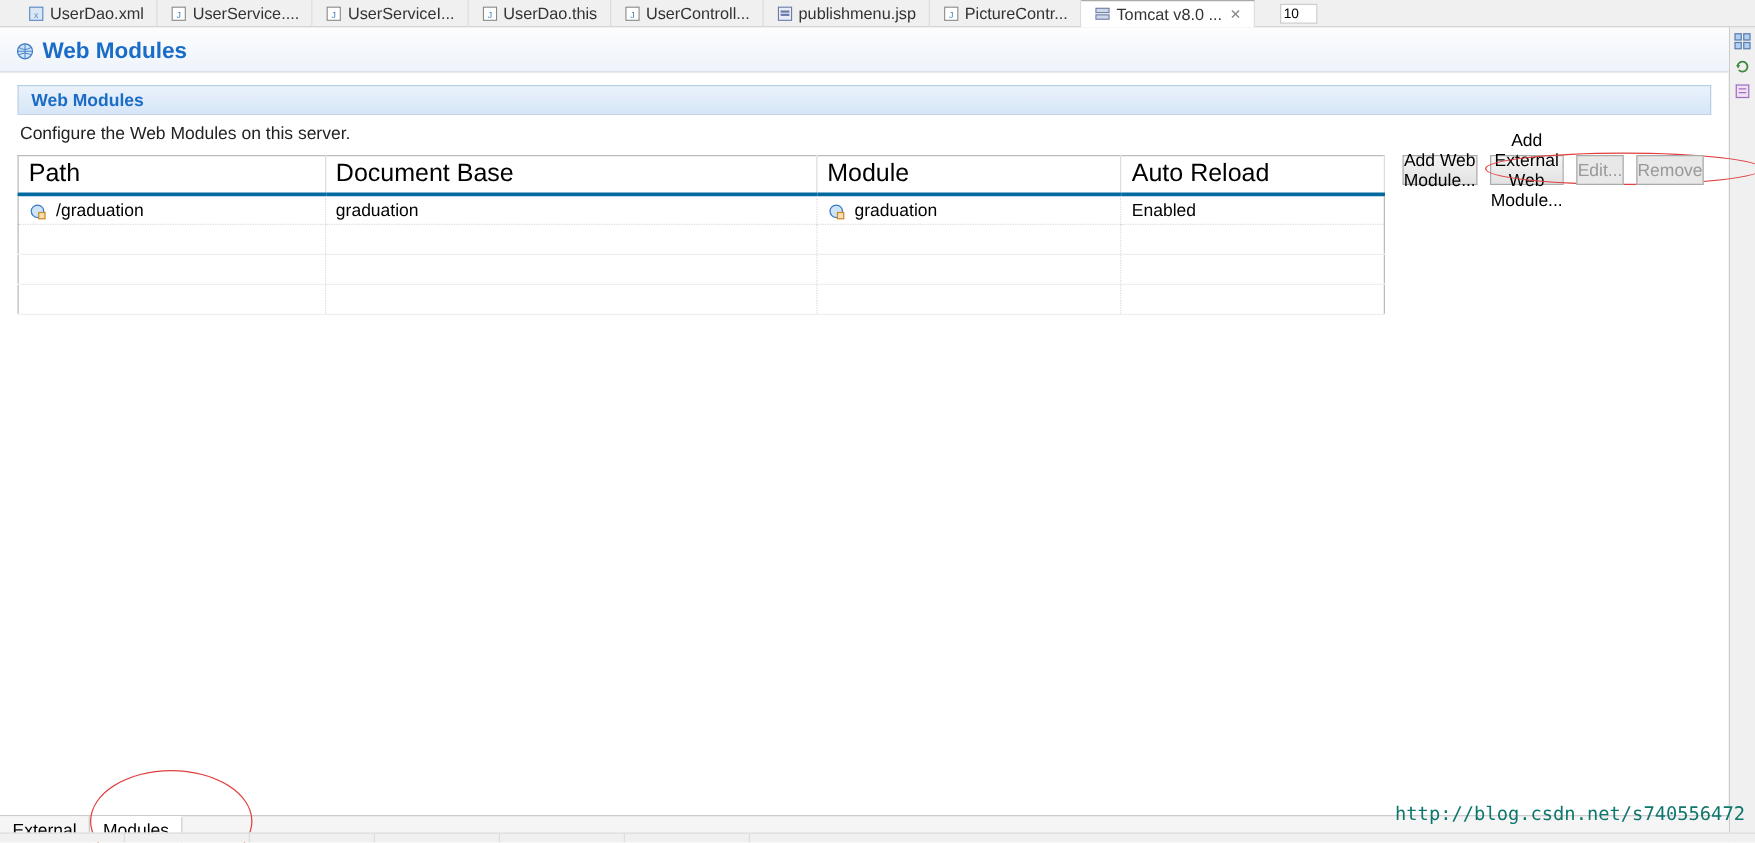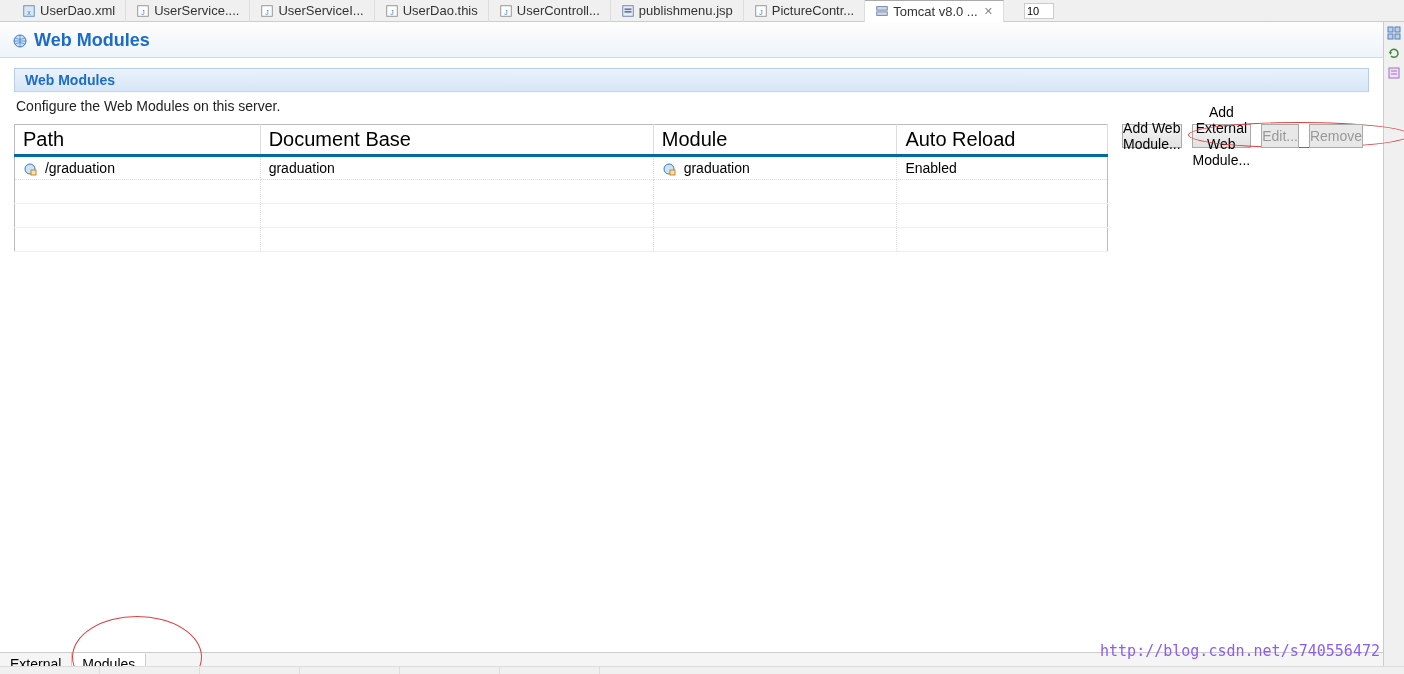--- a/index.html
+++ b/index.html
@@ -224,22 +224,22 @@
     }
     .bottom-tab.active {
       background: #fff;
       border-top: 1px solid #fff;
     }
     
     
     .watermark {
       position: absolute;
       bottom: 14px;
-      right: 24px;
-      color: #8b5cf6;
+      right: 8px;
+      color: #0f766e;
       font-size: 15px;
       font-family: monospace;
       pointer-events: none;
     }
     
     
     .bottom-strip {
       position: absolute;
       bottom: 0;
       left: 0;

